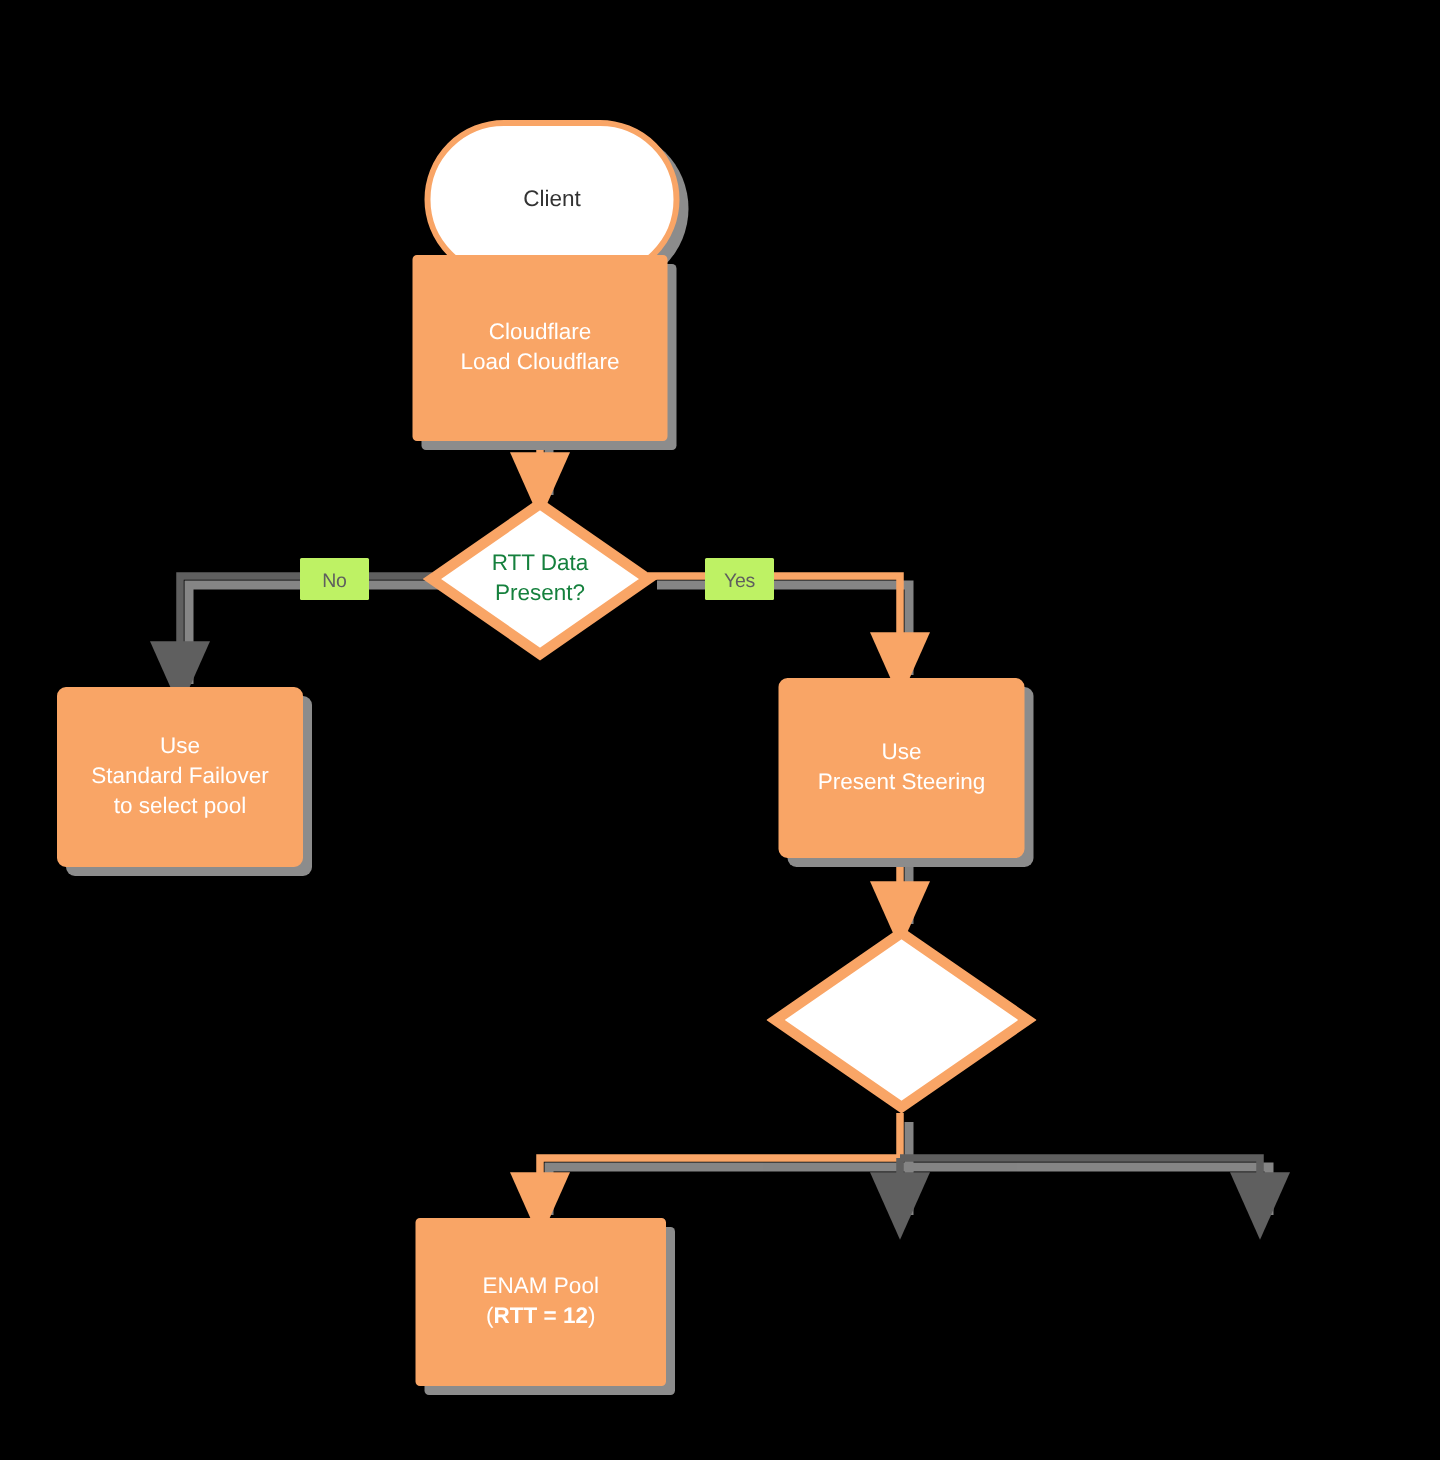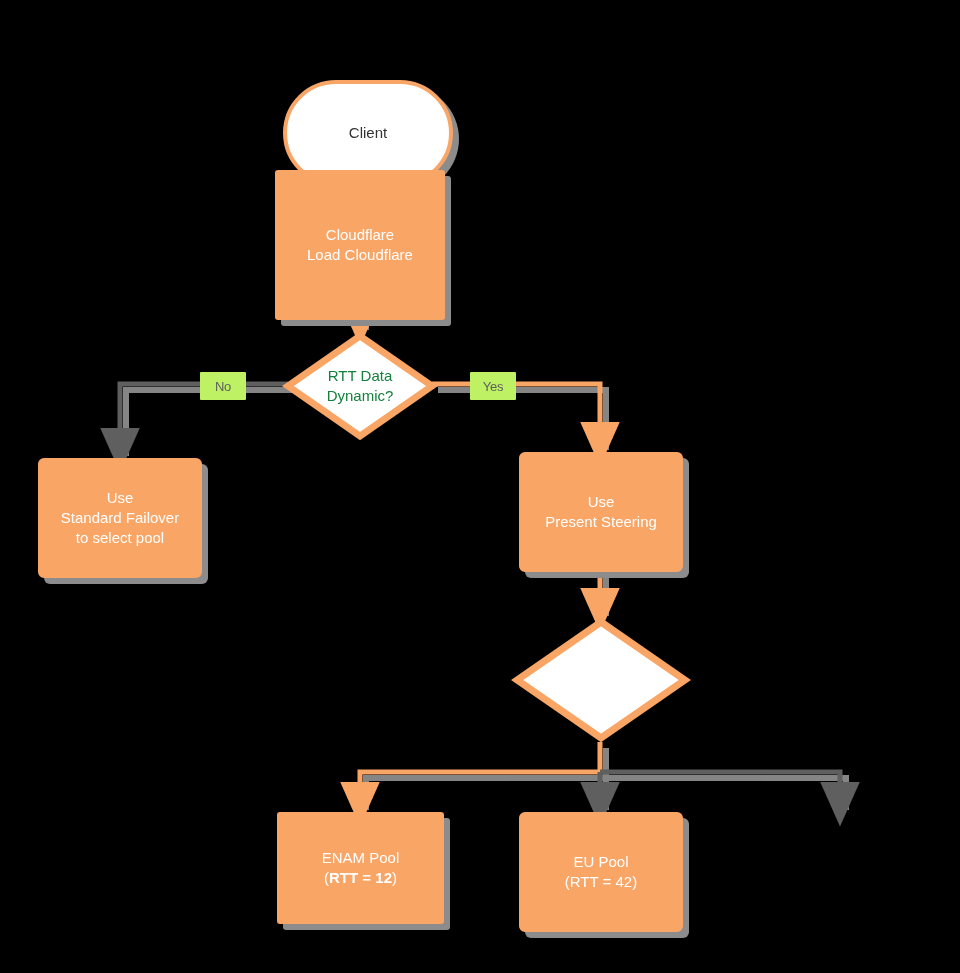--- a/index.html
+++ b/index.html
@@ -133,34 +133,34 @@
       <path d="M288,384 L120,384 L120,450" marker-end="url(#arrow-gray)"></path>
       <path d="M600,772 L600,804" marker-end="url(#arrow-gray)"></path>
       <path d="M600,772 L840,772 L840,804" marker-end="url(#arrow-gray)"></path>
     </g>
   </svg>
 
   <div class="node node-stadium" style="left:283px; top:36px; width:170px; height:106px;margin-top:44px;">
     <span>Client</span>
   </div>
 
-  <div class="node node-rect sharp" style="left:275px; top:170px; width:170px; height:150px;">
+  <div class="node node-rect sharp" style="left:275px; top:170px; width:170px; height:124px;">
     <div>
       <span class="ln">Cloudflare</span>
       <span class="ln">Load Cloudflare</span>
     </div>
   </div>
 
   <div class="node node-diamond" style="left:282px; top:330px; width:156px; height:112px;">
     <svg class="diamond-shape" viewBox="0 0 156 112" preserveAspectRatio="none">
       <polygon points="78,6 150,56 78,106 6,56" fill="#FFFFFF" stroke="#F9A566" stroke-width="7"></polygon>
     </svg>
     <div class="diamond-label">
       <span class="ln">RTT Data</span>
-      <span class="ln">Dynamic?</span>
+      <span class="ln">Present?</span>
     </div>
   </div>
 
   <div class="edge-label" style="left:200px; top:372px; width:36px; height:24px;">No</div>
 
   <div class="edge-label" style="left:470px; top:372px; width:36px; height:24px;">Yes</div>
 
   <div class="node node-rect" style="left:38px; top:458px; width:164px; height:120px;">
     <div>
       <span class="ln">Use</span>
@@ -182,21 +182,15 @@
     </svg>
   </div>
 
   <div class="node node-rect sharp" style="left:277px; top:812px; width:167px; height:112px;">
     <div>
       <span class="ln">ENAM Pool</span>
       <span class="ln"><span>(</span><span class="bold">RTT = 12</span><span>)</span></span>
     </div>
   </div>
 
-  <div class="node node-rect" style="left:519px; top:812px; width:164px; height:120px;">
-    <div>
-      <span class="ln">EU Pool</span>
-      <span class="ln">(RTT = 42)</span>
-    </div>
-  </div>
 
 
 </div>
 
 </body></html>

